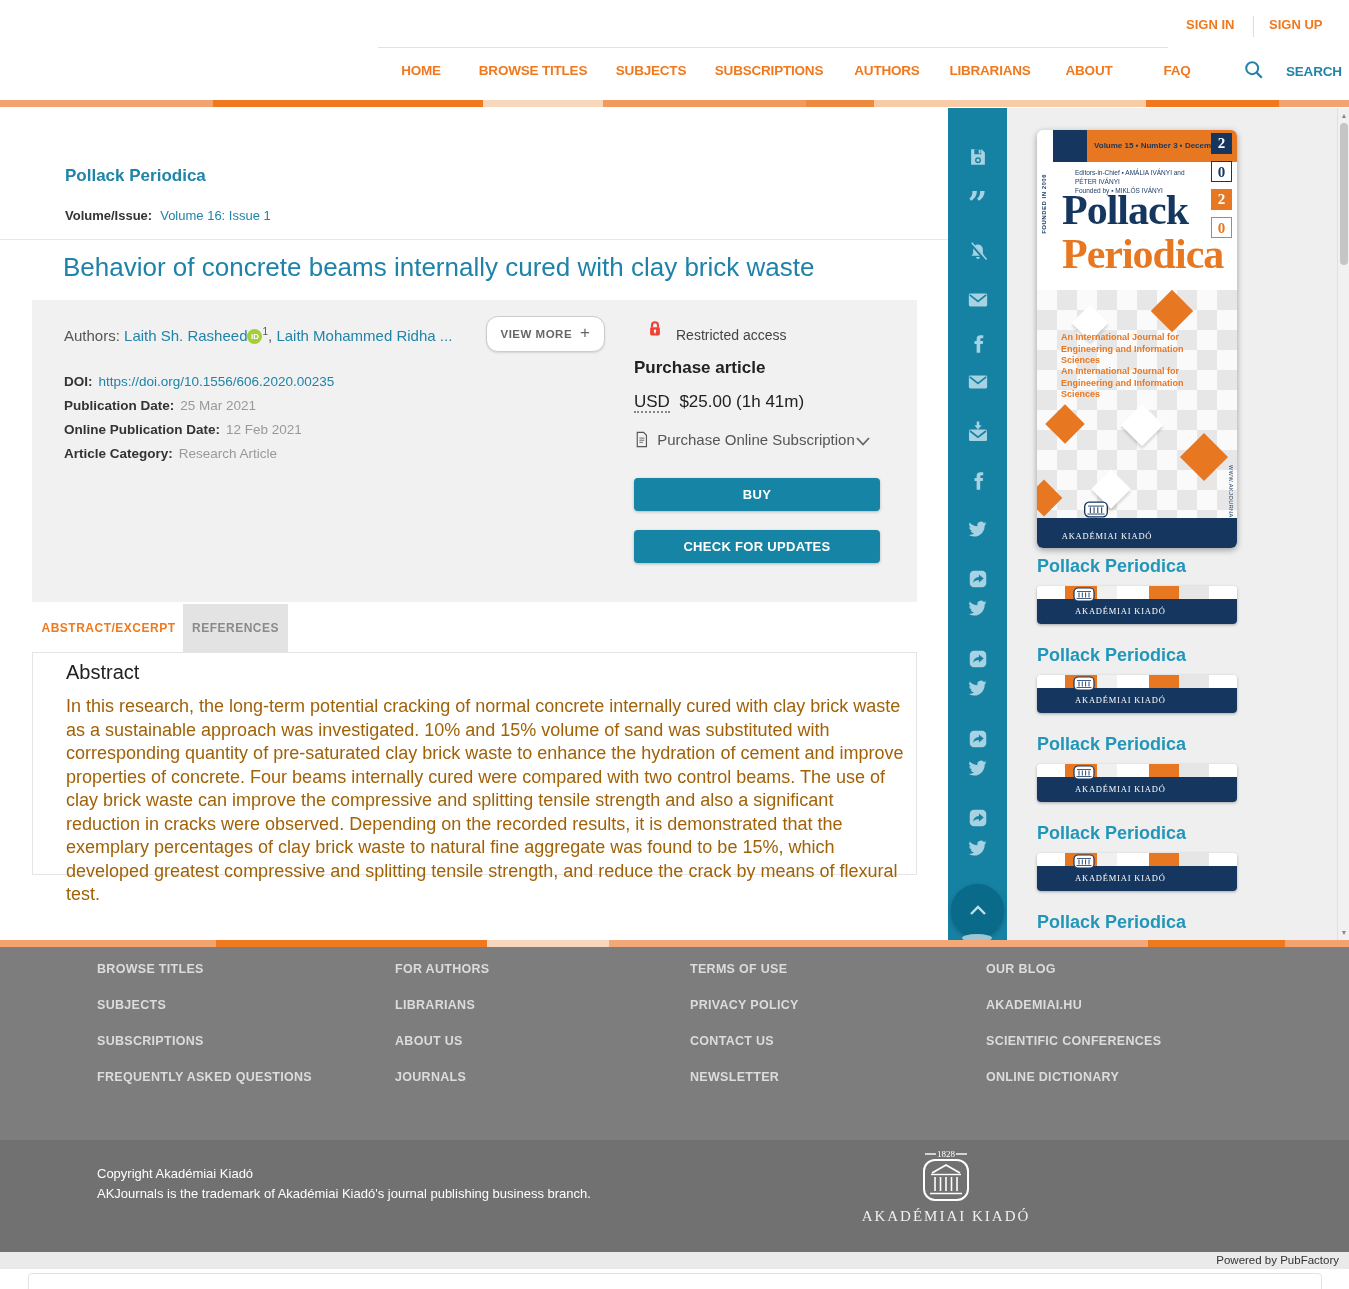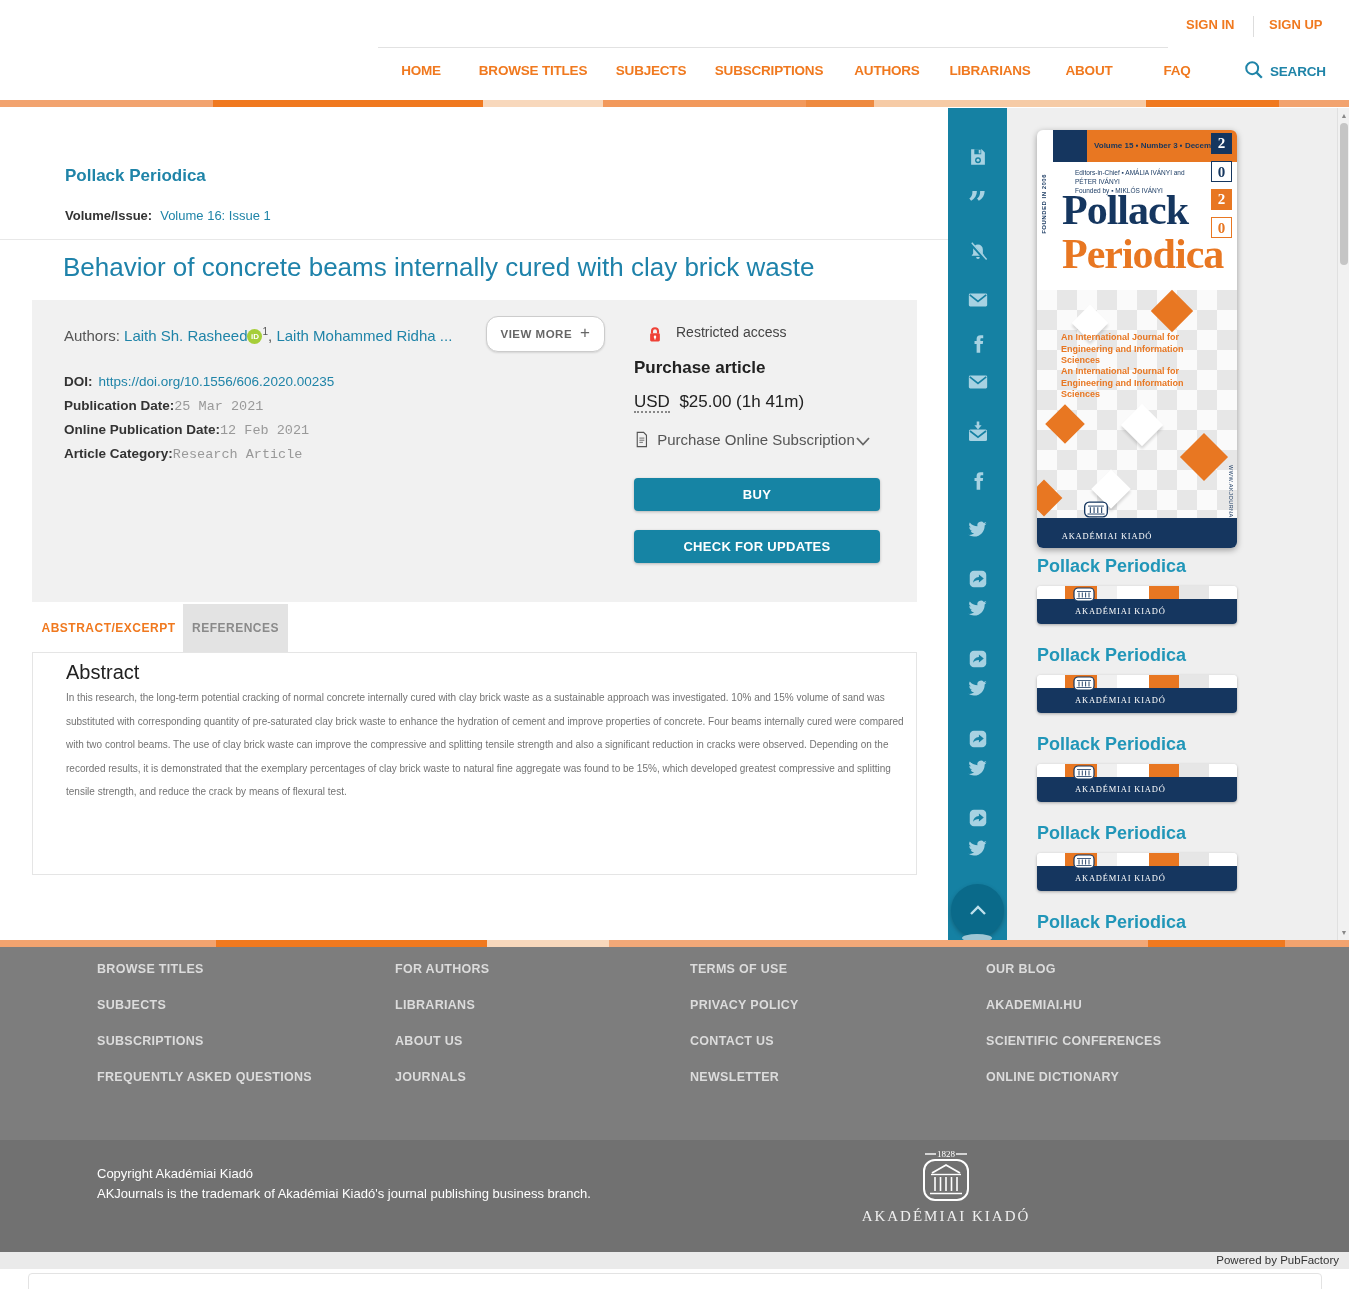--- a/index.html
+++ b/index.html
@@ -10,21 +10,21 @@
   .header{position:absolute;left:0;top:0;width:1349px;height:100px;background:#fff;z-index:6;}
   .brand{position:absolute;left:35px;top:14px;display:flex;align-items:center;cursor:pointer;}
   .brand-text{font-size:31px;font-weight:bold;color:#2B80A5;margin-left:10px;letter-spacing:-0.5px;}
   .signrow{position:absolute;top:17px;height:22px;font-size:13px;font-weight:bold;color:#F0791F;z-index:7;}
   .signrow span{cursor:pointer;}
   .sign-divider{position:absolute;left:1253px;top:16px;width:1px;height:21px;background:#ddd;}
   .nav-line{position:absolute;left:378px;top:47px;width:790px;height:1px;background:#e2e2e2;}
   .nav-item{position:absolute;top:63px;transform:translateX(-50%);font-size:13.5px;font-weight:bold;
             color:#F0791F;white-space:nowrap;cursor:pointer;letter-spacing:-0.2px;}
   .search-wrap{position:absolute;left:1243px;top:59px;display:flex;align-items:center;cursor:pointer;}
-  .search-label{font-size:13.5px;font-weight:bold;color:#1F84A8;margin-left:6px;letter-spacing:-0.2px;}
+  .search-label{font-size:13.5px;font-weight:bold;color:#1F84A8;margin-left:22px;letter-spacing:-0.2px;}
 
   .stripe{position:absolute;left:0;width:1349px;height:7px;display:flex;z-index:6;}
   .stripe div{height:7px;}
 
   
   .journal-heading{position:absolute;left:65px;top:166px;font-size:17px;font-weight:bold;color:#1F84A8;cursor:pointer;}
   .vol-row{position:absolute;left:65px;top:208px;font-size:13px;color:#333;}
   .vol-row b{font-weight:bold;}
   .vol-link{color:#1F84A8;cursor:pointer;margin-left:8px;}
   .divider{position:absolute;left:0;top:239px;width:948px;height:1px;background:#e8e8e8;}
@@ -35,44 +35,44 @@
   .author-link{color:#1F84A8;cursor:pointer;}
   .orcid{display:inline-block;width:15px;height:15px;border-radius:50%;background:#A6CE39;color:#fff;
          font-size:8px;font-weight:bold;text-align:center;line-height:15px;vertical-align:2px;}
   .auth-sup{font-size:10px;vertical-align:6px;color:#555;}
   .viewmore{position:absolute;left:454px;top:16px;width:117px;height:34px;background:#fff;border:1px solid #ccc;
             border-radius:12px;box-shadow:0 1px 2px rgba(0,0,0,.12);display:flex;align-items:center;justify-content:center;
             font-size:11.5px;font-weight:bold;color:#666;letter-spacing:.5px;cursor:pointer;}
   .viewmore .plus{font-size:17px;font-weight:400;margin-left:8px;margin-top:-2px;}
   .meta-row{position:absolute;left:32px;font-size:13.5px;color:#333;}
   .meta-row b{font-weight:bold;}
-  .meta-val{color:#999;font-family:Liberation Mono, monospace;}
+  .meta-val{color:#999;margin-left:6px;}
   .meta-link{color:#1F84A8;margin-left:6px;cursor:pointer;}
 
   .purchase{position:absolute;left:602px;top:0;width:250px;}
-  .restricted{position:absolute;left:0;top:24px;display:flex;align-items:flex-start;}
+  .restricted{position:absolute;left:0;top:18px;display:flex;align-items:flex-end;}
   .restricted span{font-size:14px;color:#444;margin-left:12px;}
   .p-head{position:absolute;left:0;top:58px;font-size:17px;font-weight:bold;color:#222;}
   .p-price{position:absolute;left:0;top:92px;font-size:17px;color:#222;}
   .p-cur{border-bottom:2px dotted #888;cursor:help;}
   .p-option{position:absolute;left:0;top:130px;width:236px;font-size:15px;color:#555;cursor:pointer;line-height:19px;}
   .p-option .doc{vertical-align:-3px;margin-right:4px;}
   .p-option .chev{position:absolute;right:0;bottom:2px;}
   .btn{position:absolute;left:0;width:246px;height:33px;background:#1684A4;border-radius:4px;color:#fff;
        font-size:13px;font-weight:bold;display:flex;align-items:center;justify-content:center;cursor:pointer;
        box-shadow:0 1px 3px rgba(0,0,0,.25);letter-spacing:.3px;}
 
   .tab{position:absolute;top:604px;height:48px;display:flex;align-items:center;justify-content:center;
        font-size:12px;font-weight:bold;letter-spacing:.5px;cursor:pointer;}
   .tab-active{left:34px;width:149px;color:#F0791F;background:#fff;}
   .tab-idle{left:183px;width:105px;color:#8A8A8A;background:#E3E3E3;}
 
   .abstract-box{position:absolute;left:32px;top:652px;width:885px;height:223px;background:#fff;border:1px solid #E5E5E5;box-sizing:border-box;}
   .abstract-h{position:absolute;left:33px;top:8px;font-size:20px;color:#222;}
-  .abstract-p{position:absolute;left:33px;top:33px;width:842px;font-size:10px;line-height:23.5px;color:#737373;}
+  .abstract-p{position:absolute;left:33px;top:42px;width:842px;font-size:18px;line-height:23.5px;color:#a16207;}
 
   
   .rail{position:absolute;left:948px;top:108px;width:59px;height:832px;background:#1581A3;z-index:3;}
   .rail-icon{position:absolute;left:948px;width:59px;display:flex;justify-content:center;cursor:pointer;z-index:4;}
   .quote-glyph{font-family:"DejaVu Serif",serif;font-size:34px;line-height:22px;color:#A7D2E2;font-weight:bold;}
   .scrolltop{position:absolute;left:951px;top:884px;width:53px;height:53px;border-radius:50%;background:#0A6A8A;
              display:flex;align-items:center;justify-content:center;cursor:pointer;z-index:4;box-shadow:0 2px 4px rgba(0,0,0,.25);}
   .scroll-sliver{position:absolute;left:962px;top:934px;width:30px;height:8px;border-radius:50%;background:#9FC6D4;z-index:4;}
 
   

